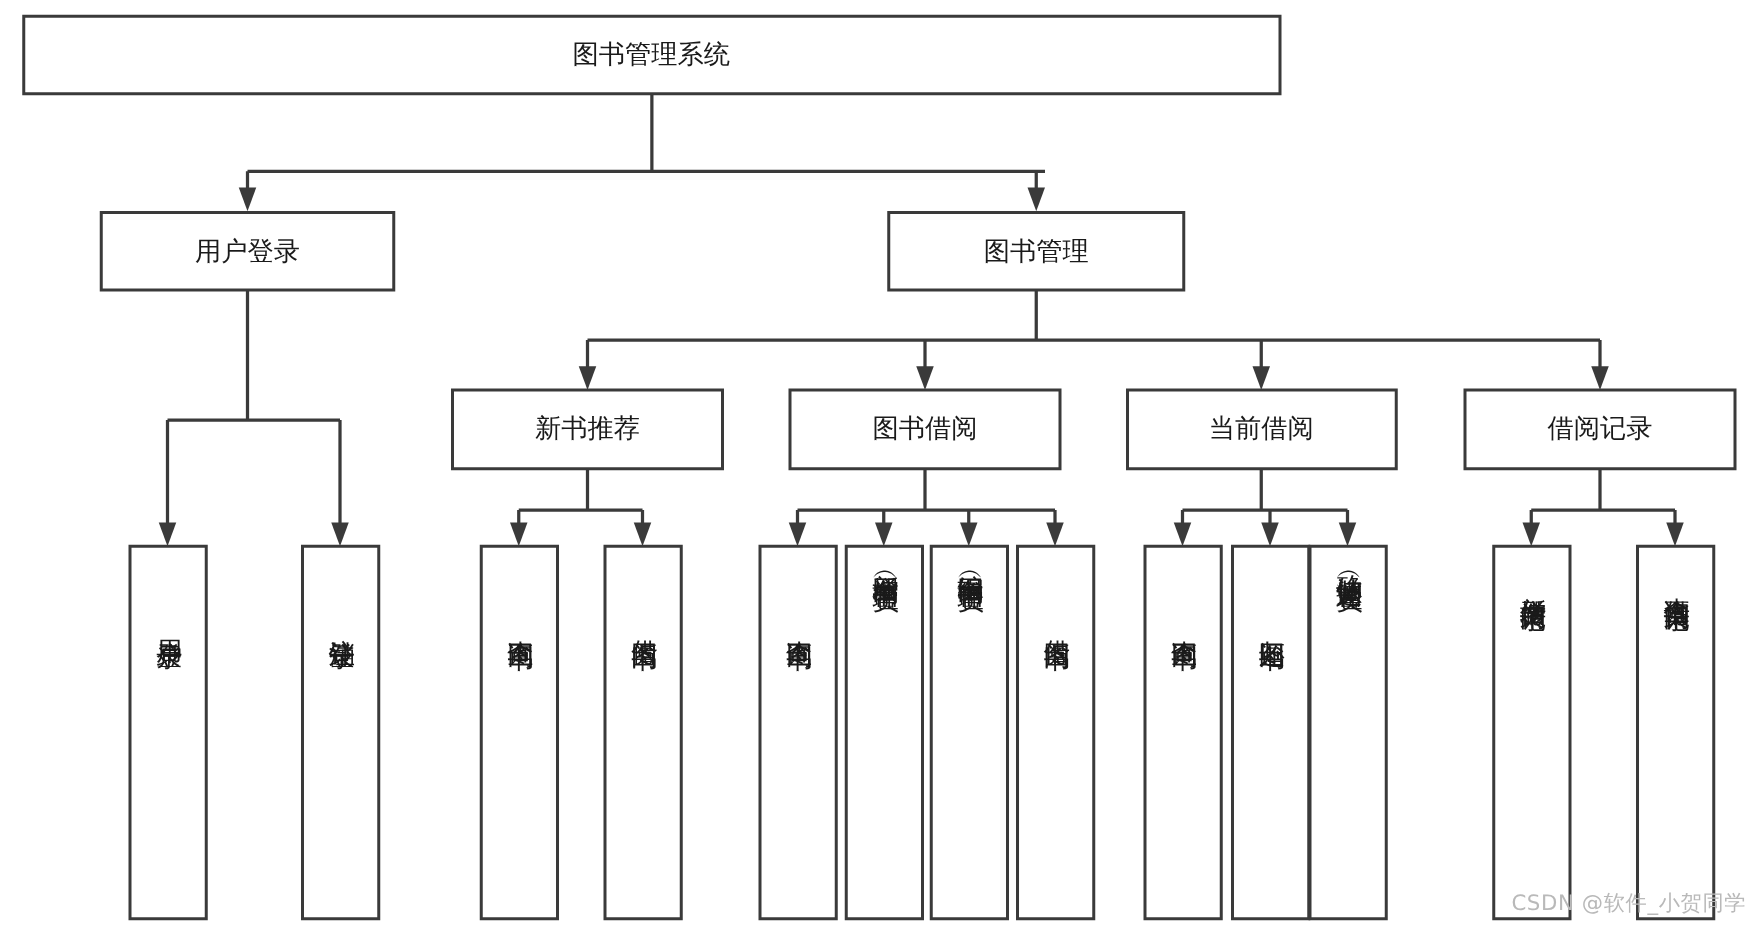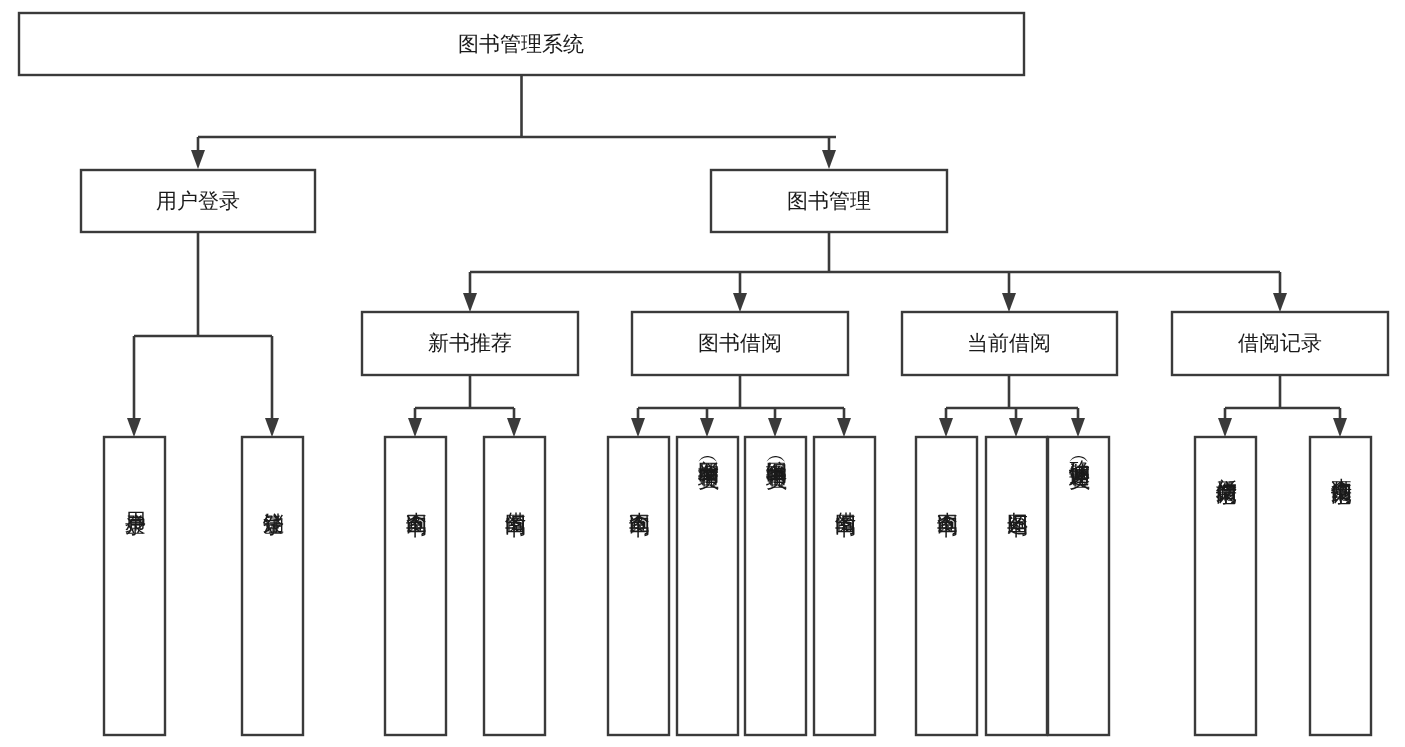--- a/index.html
+++ b/index.html
@@ -242,14 +242,15 @@
     <span class="node-label-v" style="position:static; margin-top:6px;">确认归还（管理员）</span>
   </div>
 
   <div class="vlabel-wrap" style="left:1195px; top:437px; width:61px; height:298px;">
     <span class="node-label-v" style="position:static; margin-top:24px;">新增借阅记录</span>
   </div>
   <div class="vlabel-wrap" style="left:1310px; top:437px; width:61px; height:298px;">
     <span class="node-label-v" style="position:static; margin-top:24px;">查询借阅记录</span>
   </div>
 
+  <div class="watermark">CSDN @软件_小贺同学</div>
 
 </div>
 
 </body></html>

